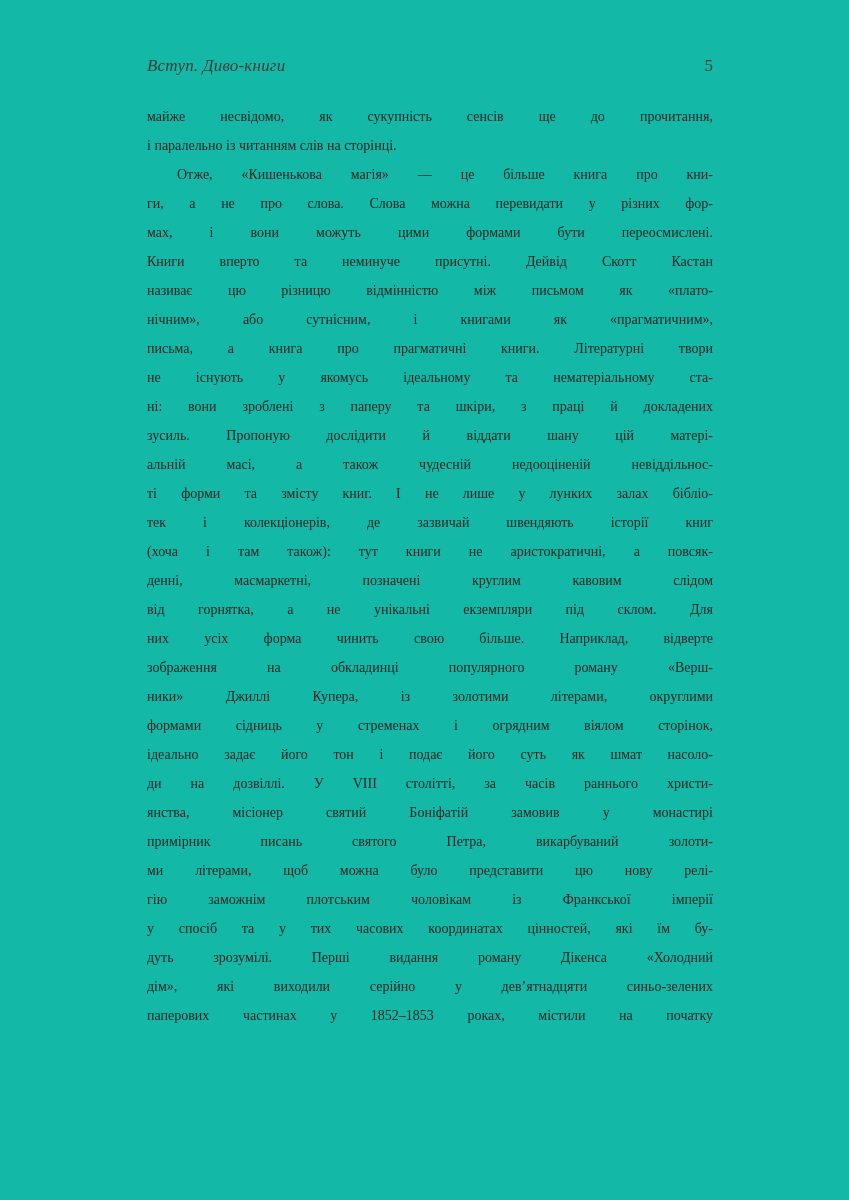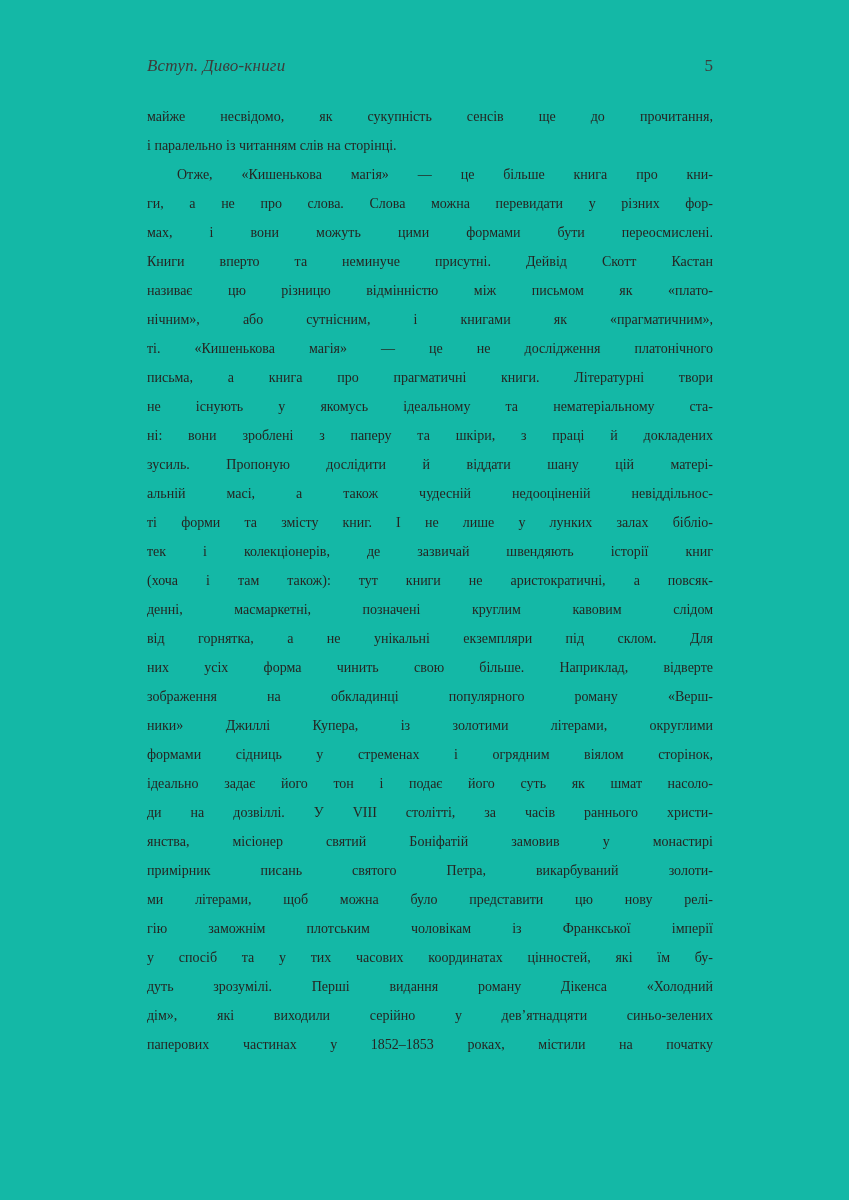--- a/index.html
+++ b/index.html
@@ -74,21 +74,20 @@
           <div class="line">майже несвідомо, як сукупність сенсів ще до прочитання,</div>
           <div class="line last">і паралельно із читанням слів на сторінці.</div>
         </div>
         <div class="paragraph indent">
           <div class="line">Отже, «Кишенькова магія» — це більше книга про кни-</div>
           <div class="line">ги, а не про слова. Слова можна перевидати у різних фор-</div>
           <div class="line">мах, і вони можуть цими формами бути переосмислені.</div>
           <div class="line">Книги вперто та неминуче присутні. Дейвід Скотт Кастан</div>
           <div class="line">називає цю різницю відмінністю між письмом як «плато-</div>
           <div class="line">нічним», або сутнісним, і книгами як «прагматичним»,</div>
-          <div class="line">ті. «Кишенькова магія» — це не дослідження платонічного</div>
           <div class="line">письма, а книга про прагматичні книги. Літературні твори</div>
           <div class="line">не існують у якомусь ідеальному та нематеріальному ста-</div>
           <div class="line">ні: вони зроблені з паперу та шкіри, з праці й докладених</div>
           <div class="line">зусиль. Пропоную дослідити й віддати шану цій матері-</div>
           <div class="line">альній масі, а також чудесній недооціненій невіддільнос-</div>
           <div class="line">ті форми та змісту книг. І не лише у лунких залах бібліо-</div>
           <div class="line">тек і колекціонерів, де зазвичай швендяють історії книг</div>
           <div class="line">(хоча і там також): тут книги не аристократичні, а повсяк-</div>
           <div class="line">денні, масмаркетні, позначені круглим кавовим слідом</div>
           <div class="line">від горнятка, а не унікальні екземпляри під склом. Для</div>

